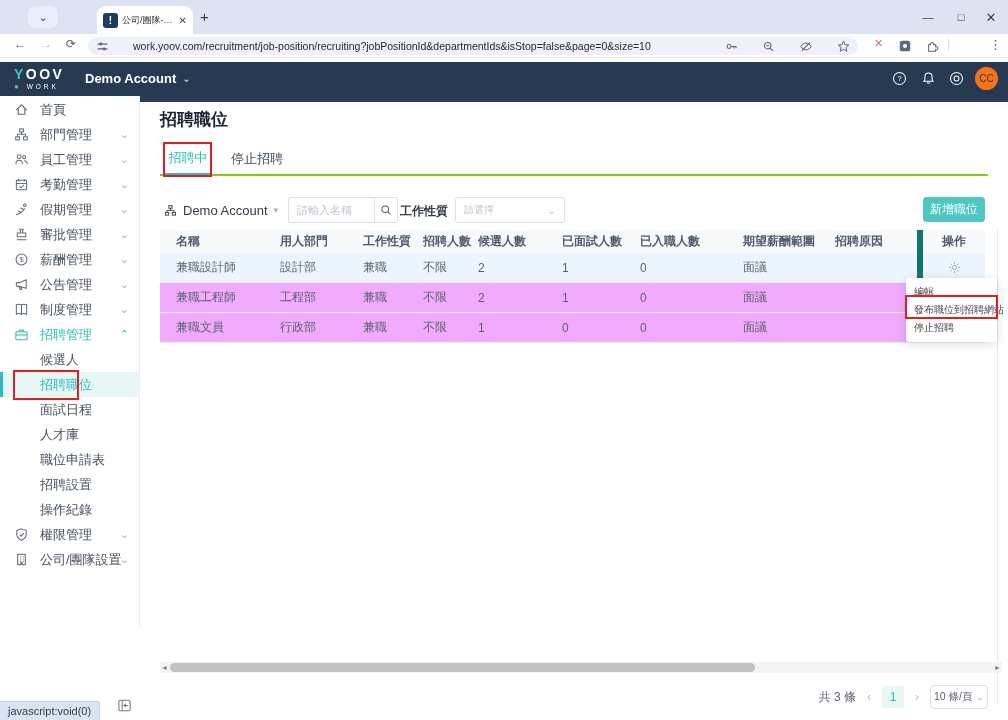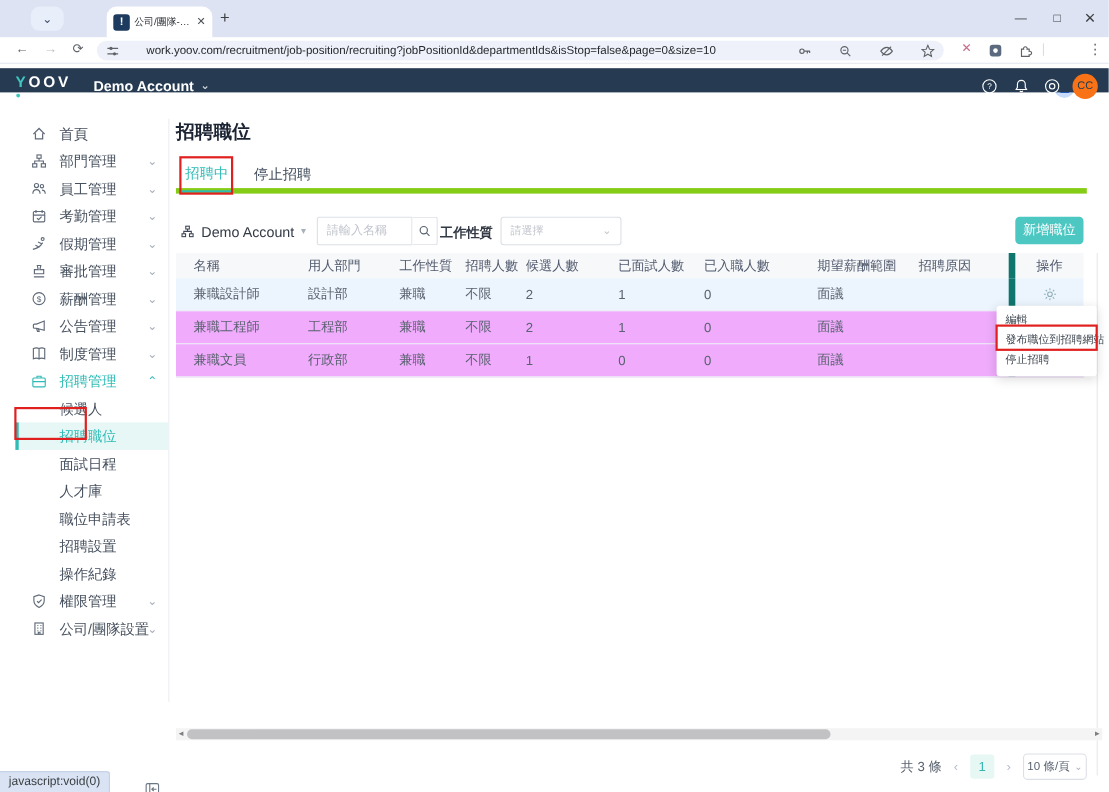--- a/index.html
+++ b/index.html
@@ -17,64 +17,64 @@
   .newtab{position:absolute;left:200px;top:8px;font-size:15px;color:#3c4043;}
   .winctl{position:absolute;top:0;height:34px;width:46px;display:flex;align-items:center;justify-content:center;color:#3c4043;font-size:11px;}
   .toolbar{position:absolute;left:0;top:34px;width:1008px;height:24px;background:#fff;border-bottom:1px solid #e4e7ef;}
   .navbtn{position:absolute;top:3px;font-size:12px;color:#5f6368;}
   .urlpill{position:absolute;left:88px;top:3px;width:770px;height:18px;background:#eef1f9;border-radius:9px;display:flex;align-items:center;padding:0 8px;gap:24px;}
   .urltext{font-size:10.5px;color:#27292e;white-space:nowrap;overflow:hidden;flex:1;}
   .tico{flex:0 0 auto;}
   .b-avatar{position:absolute;left:958px;top:36px;width:19px;height:19px;border-radius:50%;background:#c7dcfb;display:flex;align-items:center;justify-content:center;}
 
   
-  .apphead{position:absolute;left:0;top:62px;width:1008px;height:22px;background:#263b52;display:flex;align-items:center;}
+  .apphead{position:absolute;left:0;top:62px;width:1008px;height:40px;background:#263b52;display:flex;align-items:center;}
   .logo{position:absolute;left:14px;top:5px;line-height:1;}
   .logo .l1{font-size:14px;font-weight:bold;letter-spacing:2.5px;color:#fff;}
   .logo .l1 .y{color:#3ec6c0;}
   .logo .l2{font-size:6.5px;letter-spacing:3px;color:#fff;margin-top:2px;}
   .logo .dot{color:#3ec6c0;font-size:8px;}
   .acct{position:absolute;left:85px;top:0;height:33px;display:flex;align-items:center;gap:6px;color:#fff;font-size:13px;font-weight:600;}
   .hico{position:absolute;top:9px;}
   .cc{position:absolute;left:975px;top:5px;width:23px;height:23px;border-radius:50%;background:#f97316;color:#1d3a52;font-size:10px;font-weight:normal;display:flex;align-items:center;justify-content:center;}
 
   
-  .sidebar{position:absolute;left:0;top:108px;width:140px;height:530px;background:#fff;border-right:1px solid #ecedf1;margin-left:14px;}
+  .sidebar{position:absolute;left:0;top:96px;width:140px;height:530px;background:#fff;border-right:1px solid #ecedf1;}
   .snav{position:absolute;left:0;top:1px;width:139px;}
   .sitem{position:relative;height:25px;display:flex;align-items:center;font-size:13px;color:#46505e;cursor:pointer;}
   .sitem .lbl{padding-left:40px;white-space:nowrap;}
   .sitem .sic{position:absolute;left:14px;top:5px;}
   .sitem .chev{position:absolute;right:10px;color:#aab1bb;font-size:11px;}
   .sitem.teal,.sitem.teal .lbl{color:#2fbcb6;}
   .sub .lbl{padding-left:40px;}
   .sub.active{background:#e6f7f5;border-left:3px solid #2fbcb6;}
   .sub.active .lbl{padding-left:37px;color:#2fbcb6;}
   .collapse-btn{position:absolute;left:117px;top:602px;color:#6b7785;}
   .statusbar{position:absolute;left:0;top:701px;height:19px;padding:0 8px;background:#d9e3f4;border:1px solid #c3d0e6;border-left:none;border-bottom:none;border-radius:0 3px 0 0;font-size:11px;color:#3b4043;display:flex;align-items:center;}
 
   
   .pgtitle{position:absolute;left:160px;top:108px;font-size:17px;font-weight:bold;color:#1c2433;}
-  .tabsrow{position:absolute;left:160px;top:142px;width:828px;height:34px;border-bottom:5px solid #84cc16;}
+  .tabsrow{position:absolute;left:160px;top:142px;width:828px;height:34px;border-bottom:2px solid #84cc16;}
   .mtab{position:absolute;top:0;height:33px;display:flex;align-items:center;justify-content:center;font-size:13px;cursor:pointer;}
   .mtab.on{color:#2fbcb6;border-bottom:2px solid #2fbcb6;}
   .mtab.off{color:#3e4a59;}
   .filterrow{position:absolute;left:160px;top:197px;width:828px;height:26px;}
   .dept{position:absolute;left:4px;top:0;height:26px;display:flex;align-items:center;gap:6px;font-size:13px;color:#333a45;}
   .srch{position:absolute;left:128px;top:0;display:flex;}
   .srch input{width:87px;height:26px;border:1px solid #dcdfe6;border-radius:2px 0 0 2px;padding:0 8px;font-size:11px;color:#333;outline:none;font-family:inherit;}
   .srch input::placeholder{color:#c0c4cc;}
   .srch .sbtn{width:23px;height:26px;border:1px solid #dcdfe6;border-left:none;border-radius:0 2px 2px 0;background:#fff;display:flex;align-items:center;justify-content:center;}
   .jlabel{position:absolute;left:240px;top:6px;font-size:12px;font-weight:600;color:#333a45;}
   .jselect{position:absolute;left:295px;top:0;width:110px;height:26px;border:1px solid #dcdfe6;border-radius:3px;display:flex;align-items:center;justify-content:space-between;padding:0 8px;background:#fff;}
   .jselect .ph{font-size:10px;color:#c0c4cc;}
   .addbtn{position:absolute;left:763px;top:0;width:62px;height:25px;background:#4cc7c2;border:none;border-radius:4px;color:#fff;font-size:12px;display:flex;align-items:center;justify-content:center;cursor:pointer;font-family:inherit;}
 
   .jtable{position:absolute;left:160px;top:230px;width:825px;}
   .trow{display:grid;grid-template-columns:120px 83px 60px 55px 84px 78px 103px 92px 82px 68px;align-items:center;}
-  .thead{height:23px;background:#f7f8fa;font-size:12px;font-weight:400;color:#515a6e;}
+  .thead{height:23px;background:#f7f8fa;font-size:12px;font-weight:700;color:#515a6e;}
   .tdata{height:30px;background:#f0abfc;border-bottom:1px solid #ebeef5;font-size:12px;color:#5a6270;}
   .tdata.hl{background:#ecf5fd;}
   .cell{white-space:nowrap;overflow:hidden;}
   .cell.first{padding-left:16px;}
   .opcell{border-left:6px solid #0f766e;height:100%;display:flex;align-items:center;justify-content:center;}
   .vline{position:absolute;left:997px;top:230px;width:1px;height:475px;background:#e7e9ee;}
 
   .ctxmenu{position:absolute;left:906px;top:278px;width:91px;background:#fff;border-radius:3px;box-shadow:0 2px 10px rgba(0,0,0,0.15);padding:5px 0;z-index:20;}
   .ctxmenu .mi{height:18px;line-height:18px;padding:0 8px;font-size:10px;color:#3e4650;white-space:nowrap;cursor:pointer;}
 

